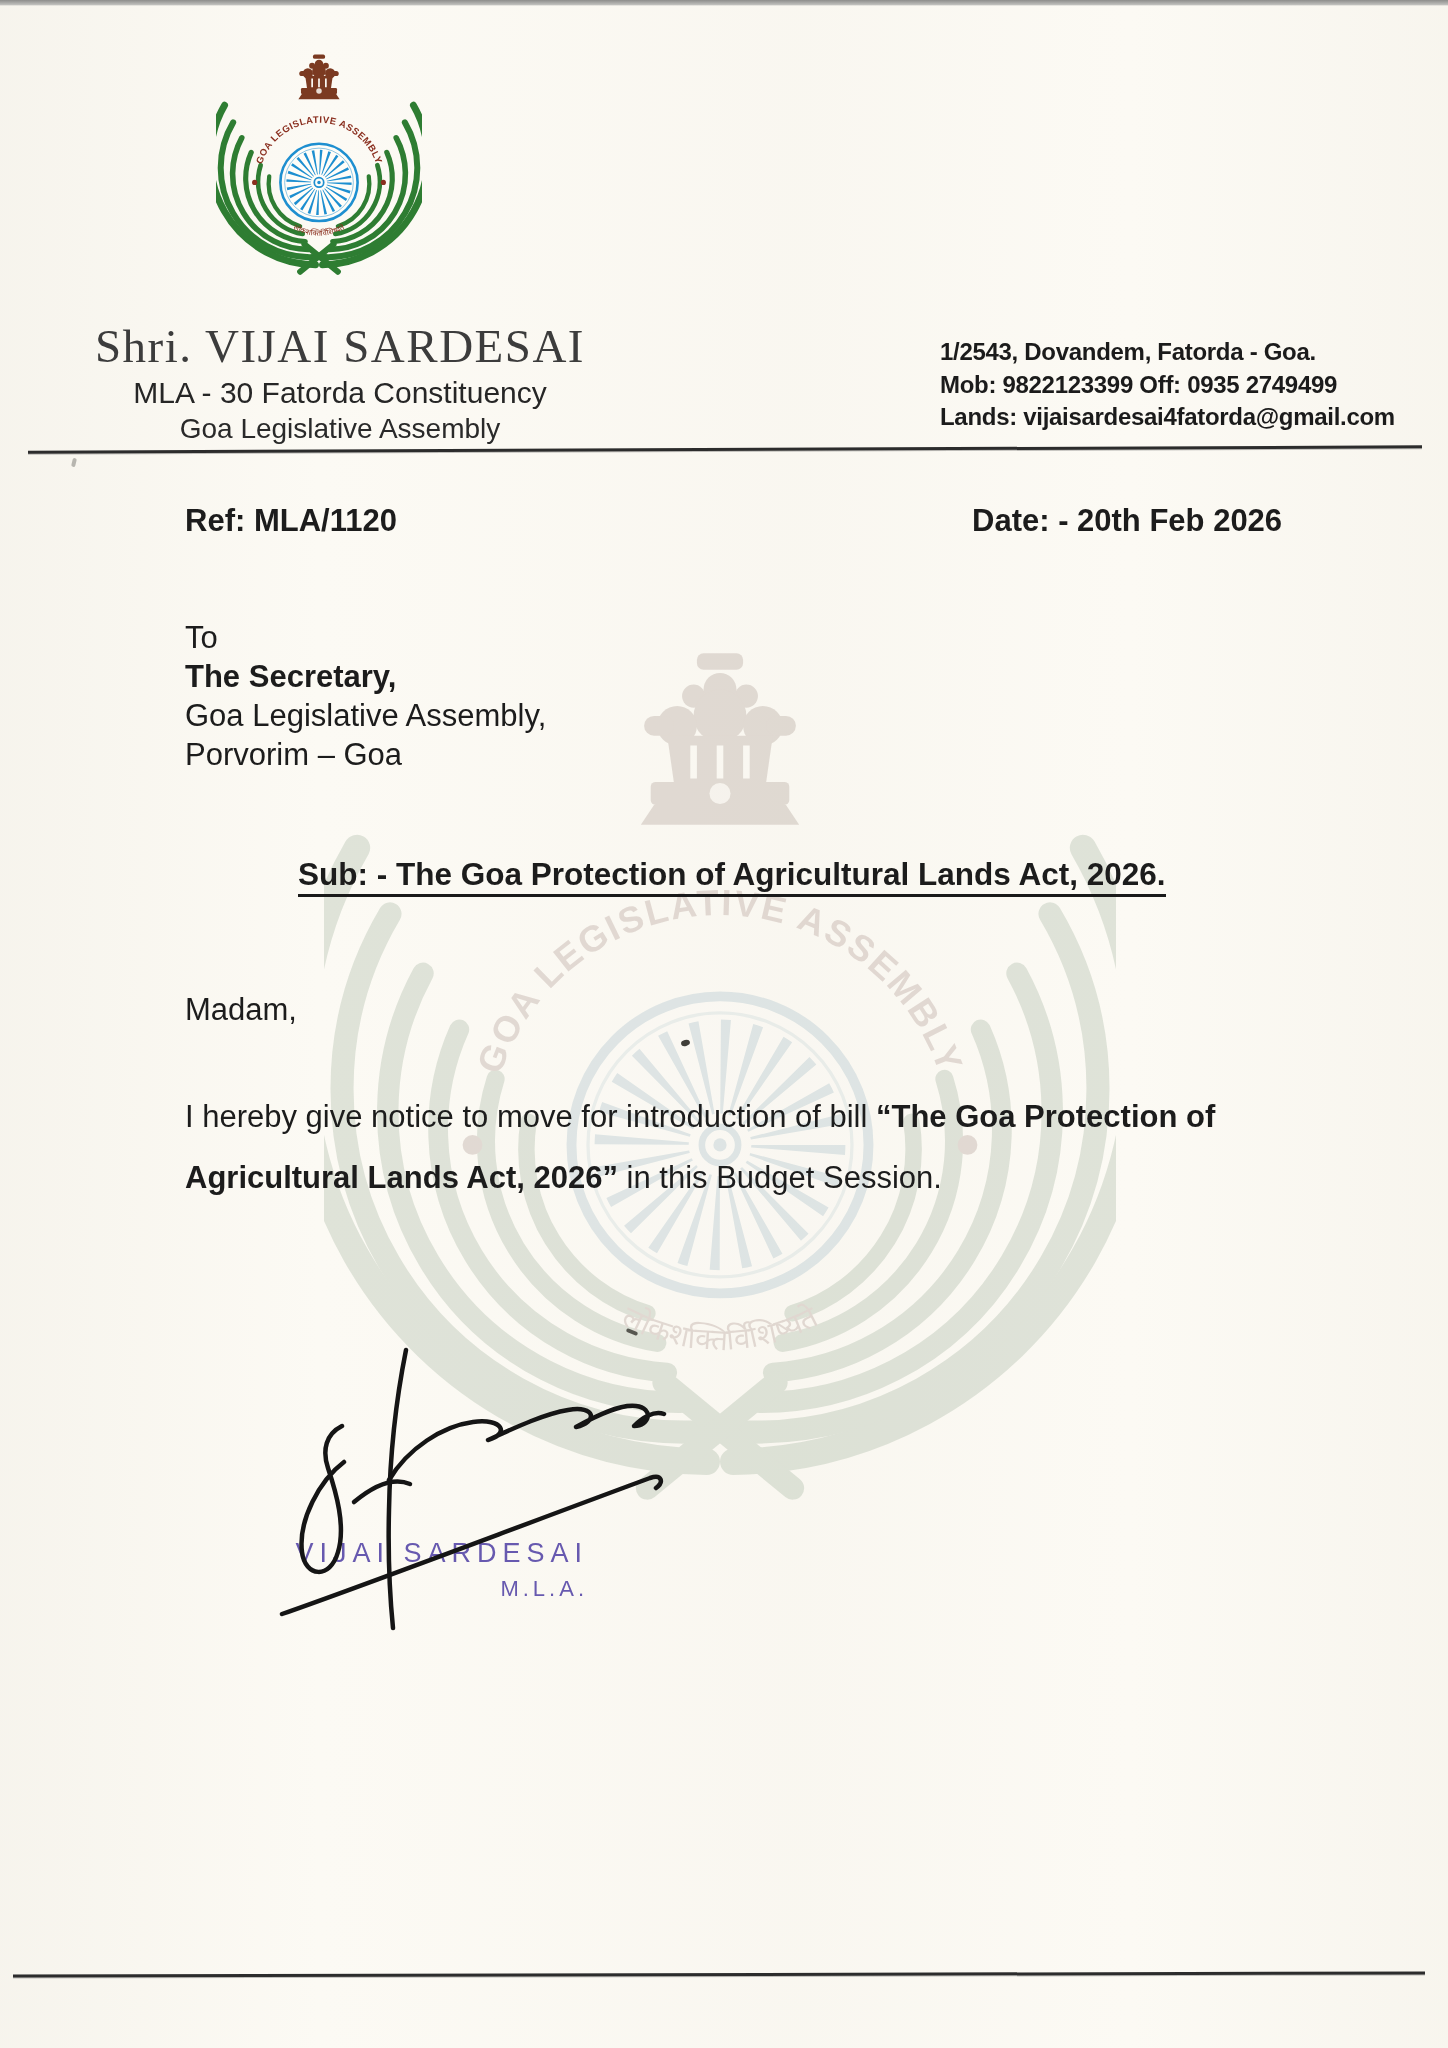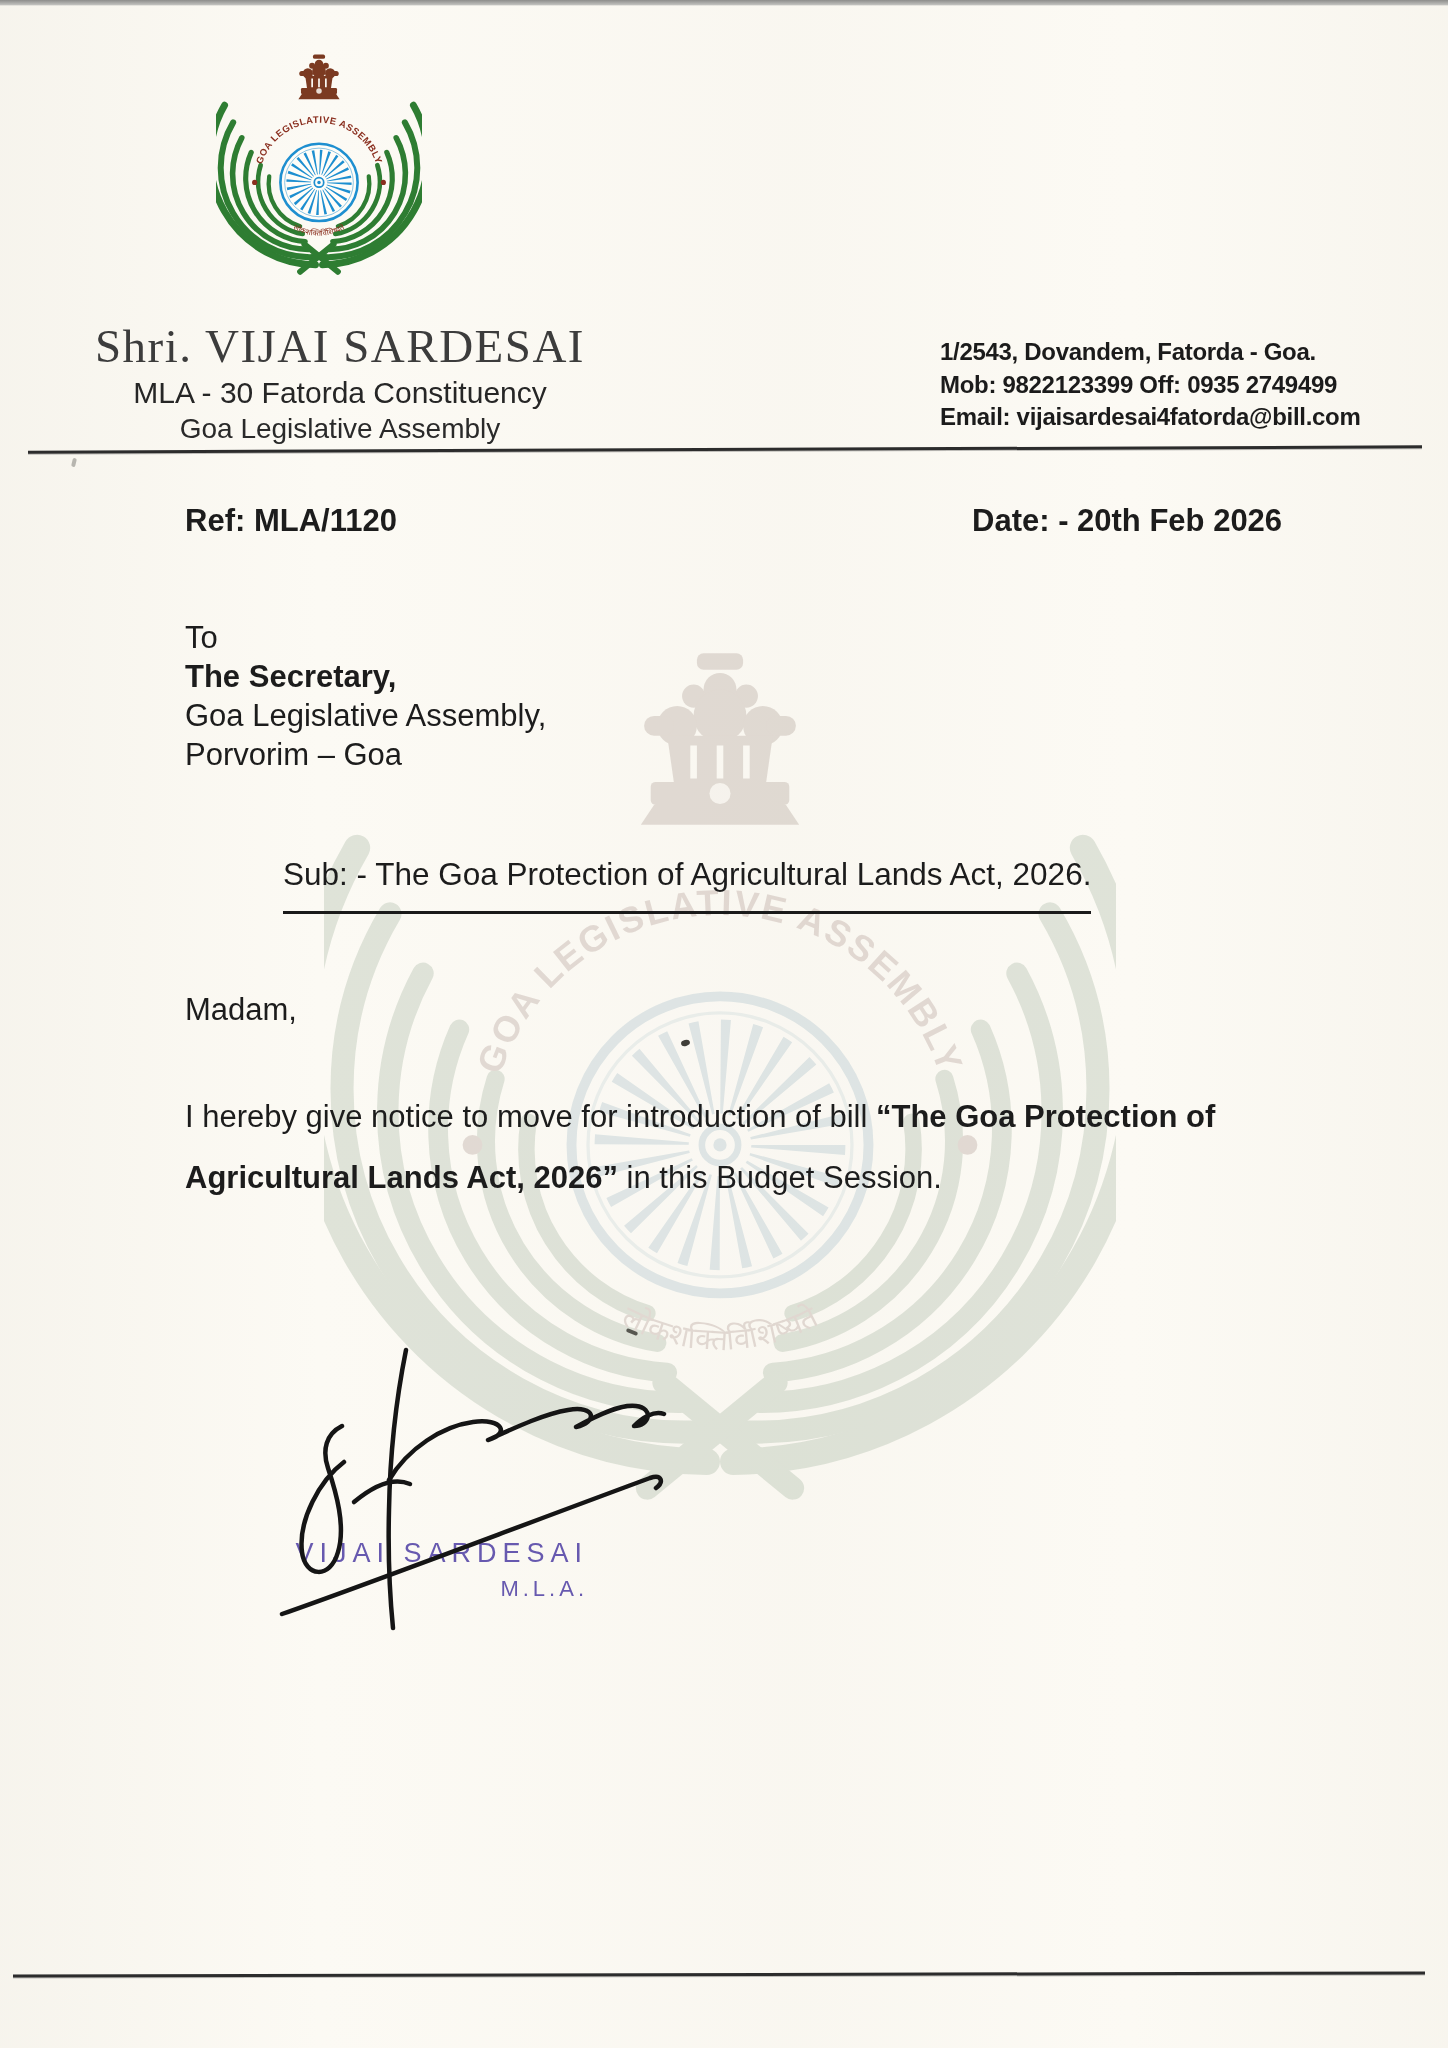--- a/index.html
+++ b/index.html
@@ -27,22 +27,22 @@
     font-weight:700; font-size:24px; line-height:32.5px; letter-spacing:-0.3px; color:#1b1b1b; }
   .rule { height:3px; background:#2c2c2c; box-shadow:0 1px 0 rgba(80,80,80,.35); }
   .header-rule { left:28px; width:1394px; top:448px; transform:rotate(-0.22deg); }
   .footer-rule { left:13px; width:1412px; top:1973px; transform:rotate(-0.12deg); }
 
   
   .ref-line  { left:185px; top:503px; font-size:31px; font-weight:700; }
   .date-line { left:972px; top:503px; font-size:31px; font-weight:700; }
   .recipient { left:185px; top:618px; font-size:31px; line-height:39px; }
   .recipient .bold { font-weight:700; }
-  .subject { left:283px; top:856px; font-size:31.5px; font-weight:400;
-    border-bottom:3px solid #1a1a1a; padding-bottom:18px; }
+  .subject { left:298px; top:856px; font-size:31.5px; font-weight:700;
+    border-bottom:3px solid #1a1a1a; padding-bottom:1px; }
   .salutation { left:185px; top:992px; font-size:31px; }
   .body-para { left:185px; top:1086px; width:1150px; font-size:31px; line-height:61px; }
   .body-para .bold { font-weight:700; }
 
   
   .watermark { left:324px; top:643px; width:792px; height:885px;
     opacity:0.16; filter:grayscale(55%); pointer-events:none; }
 
   
   .stamp { left:152px; top:1538px; width:436px; text-align:right;
@@ -142,21 +142,21 @@
 
   <div class="abs name-block">
     <div class="lh-name">Shri. VIJAI SARDESAI</div>
     <div class="lh-designation">MLA - 30 Fatorda Constituency</div>
     <div class="lh-org">Goa Legislative Assembly</div>
   </div>
 
   <div class="abs contact-block">
     <div>1/2543, Dovandem, Fatorda - Goa.</div>
     <div>Mob: 9822123399 Off: 0935 2749499</div>
-    <div>Email: vijaisardesai4fatorda@bill.com</div>
+    <div>Lands: vijaisardesai4fatorda@gmail.com</div>
   </div>
 
   <div class="abs rule header-rule"></div>
 
   <div class="abs ref-line">Ref: MLA/1120</div>
   <div class="abs date-line">Date: - 20th Feb 2026</div>
 
   <svg class="abs watermark" viewBox="0 0 240 268">
     <use href="#goa-emblem"></use>
   </svg>

